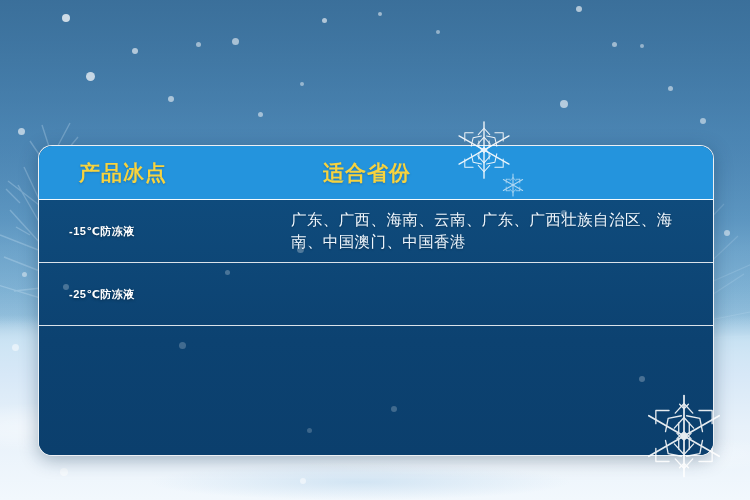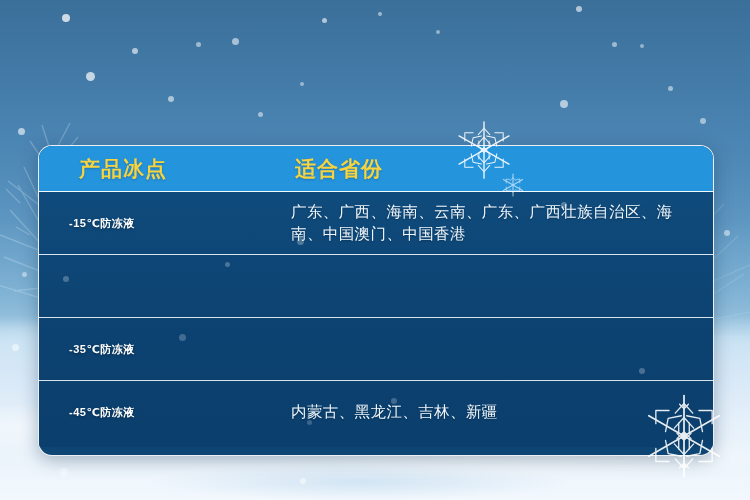--- a/index.html
+++ b/index.html
@@ -92,25 +92,26 @@
     height: 311px;
     border: 1px solid rgba(255,255,255,0.92);
     border-radius: 14px;
     overflow: hidden;
     background: #0d4674;
     box-shadow: 0 4px 18px rgba(14,48,80,0.35);
   }
 
   .thead {
     position: relative;
-    height: 46px;
+    height: 54px;
     background: #2494dd;
     display: flex;
     align-items: center;
     border-bottom: 1px solid rgba(255,255,255,0.95);
+    gap: 28px;
   }
   .th {
     color: #f7d33e;
     font-size: 21px;
     font-weight: bold;
     letter-spacing: 1px;
     text-shadow: 0 1px 2px rgba(16,60,100,0.35);
     position: relative;
     z-index: 3;
   }
@@ -245,30 +246,26 @@
       <div class="snow" style="left:600px; top:176px;width:6px; height:6px; opacity:.25; z-index:1;"></div>
       <div class="snow" style="left:352px; top:206px;width:6px; height:6px; opacity:.22; z-index:1;"></div>
       <div class="snow" style="left:268px; top:228px;width:5px; height:5px; opacity:.2;  z-index:1;"></div>
 
       <div class="trow">
         <div class="cell-freeze">-15℃防冻液</div>
         <div class="cell-prov">广东、广西、海南、云南、广东、广西壮族自治区、海南、中国澳门、中国香港</div>
       </div>
 
       <div class="trow">
+        <div class="cell-freeze">-25℃防冻液</div>
       </div>
 
       <div class="trow">
-        <div class="cell-freeze">-35℃防冻液</div>
       </div>
 
-      <div class="trow">
-        <div class="cell-freeze">-45℃防冻液</div>
-        <div class="cell-prov">内蒙古、黑龙江、吉林、新疆</div>
-      </div>
 
     </div>
   </div>
 
   <svg class="flake-top" viewBox="0 0 100 100">
     <g stroke="#ffffff" stroke-width="2.2" stroke-linecap="round" fill="none" opacity="0.95">
       <g>
         <line x1="50" y1="6" x2="50" y2="94"></line>
         <line x1="11" y1="28" x2="89" y2="72"></line>
         <line x1="89" y1="28" x2="11" y2="72"></line>

